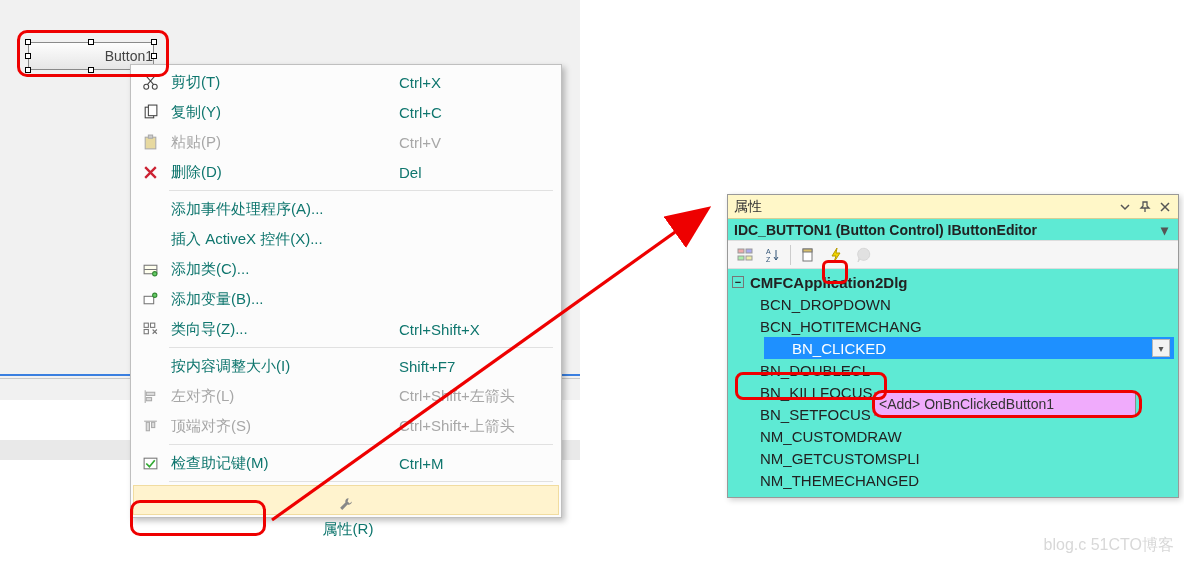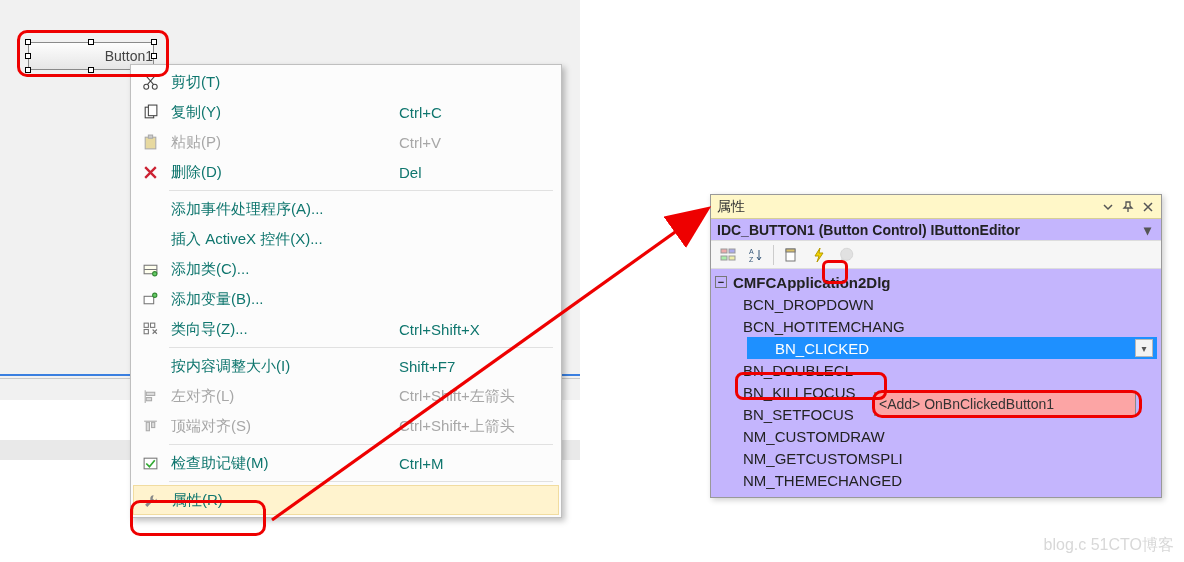--- a/index.html
+++ b/index.html
@@ -88,21 +88,21 @@
   }
   .cm-row {
     height: 30px;
     display: flex;
     align-items: center;
     font-size: 15px;
     color: #0f766e;
     position: relative;
   }
   .cm-row.dis { color: #a7a7a7; }
-  .cm-row.hl { background: #fff3ce; border: 1px solid #f1dca0; height: 30px; }
+  .cm-row.hl { background: #fff3ce; border: 1px solid #f1dca0; height: 30px; flex-direction: column; }
   .cm-icon {
     width: 34px; height: 100%;
     display: flex;
     align-items: center;
     justify-content: center;
     flex: 0 0 34px;
   }
   .cm-icon svg { width: 17px; height: 17px; }
   .cm-label {
     flex: 1 1 auto;
@@ -127,23 +127,23 @@
   .arrow-overlay {
     position: absolute;
     left: 0; top: 0;
     width: 1184px; height: 562px;
     pointer-events: none;
   }
 
   
   .prop-panel {
     position: absolute;
-    right: 22px; top: 194px;
+    right: 5px; top: 194px;
     width: 452px;
-    background: #c4b5fd;
+    background: #5eead4;
     border: 1px solid #999;
     box-shadow: 2px 2px 6px rgba(0,0,0,.2);
     font-size: 14px;
   }
   .prop-title {
     background: #fff7c8;
     height: 24px;
     display: flex;
     align-items: center;
     padding: 0 4px 0 6px;
@@ -237,21 +237,21 @@
     display: flex; align-items: center; justify-content: center;
     color: #555;
     font-size: 10px;
   }
 
   .add-popup {
     position: absolute;
     left: 874px; top: 392px;
     width: 262px;
     height: 24px;
-    background: #fca5a5;
+    background: #f0abfc;
     border: 1px solid #8a8a8a;
     line-height: 22px;
     padding: 0 4px;
     font-size: 14px;
     color: #333;
     white-space: nowrap;
   }
 
   .ring-bnclicked { left: 735px; top: 372px; width: 152px; height: 28px; border-radius: 8px }
   .ring-addpopup  { left: 872px; top: 390px; width: 270px; height: 28px; border-radius: 10px }
@@ -288,20 +288,21 @@
 <div class="context-menu" id="ctx">
     <div class="cm-row">
       <span class="cm-icon">
         <svg viewBox="0 0 16 16">
           <circle cx="4" cy="12" r="2.3" fill="none" stroke="#444"></circle>
           <circle cx="12" cy="12" r="2.3" fill="none" stroke="#444"></circle>
           <path d="M5 10L12 2M11 10L4 2" stroke="#444" fill="none"></path>
         </svg>
       </span>
       <span class="cm-label">剪切(T)</span>
+      <span class="cm-short">Ctrl+X</span>
     </div>
     <div class="cm-row">
       <span class="cm-icon">
         <svg viewBox="0 0 16 16">
           <rect x="3" y="3" width="8" height="10" fill="#fff" stroke="#444"></rect>
           <rect x="6" y="1" width="8" height="10" fill="#fff" stroke="#444"></rect>
         </svg>
       </span>
       <span class="cm-label">复制(Y)</span>
       <span class="cm-short">Ctrl+C</span>

